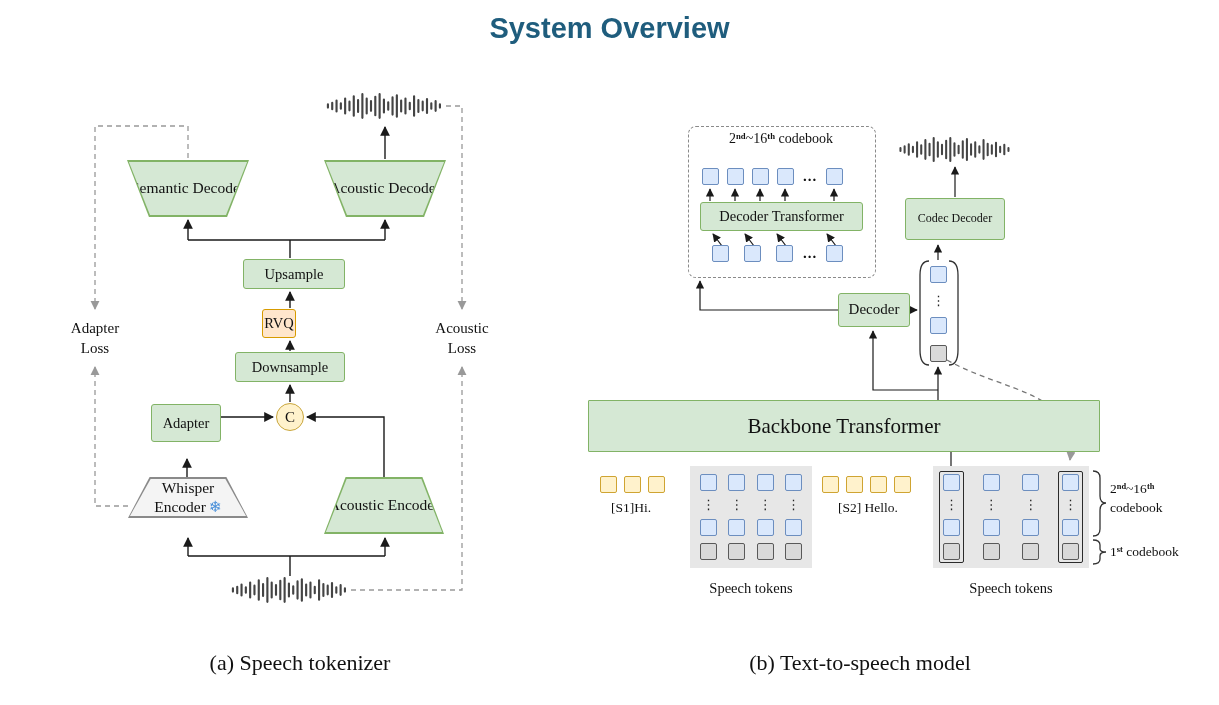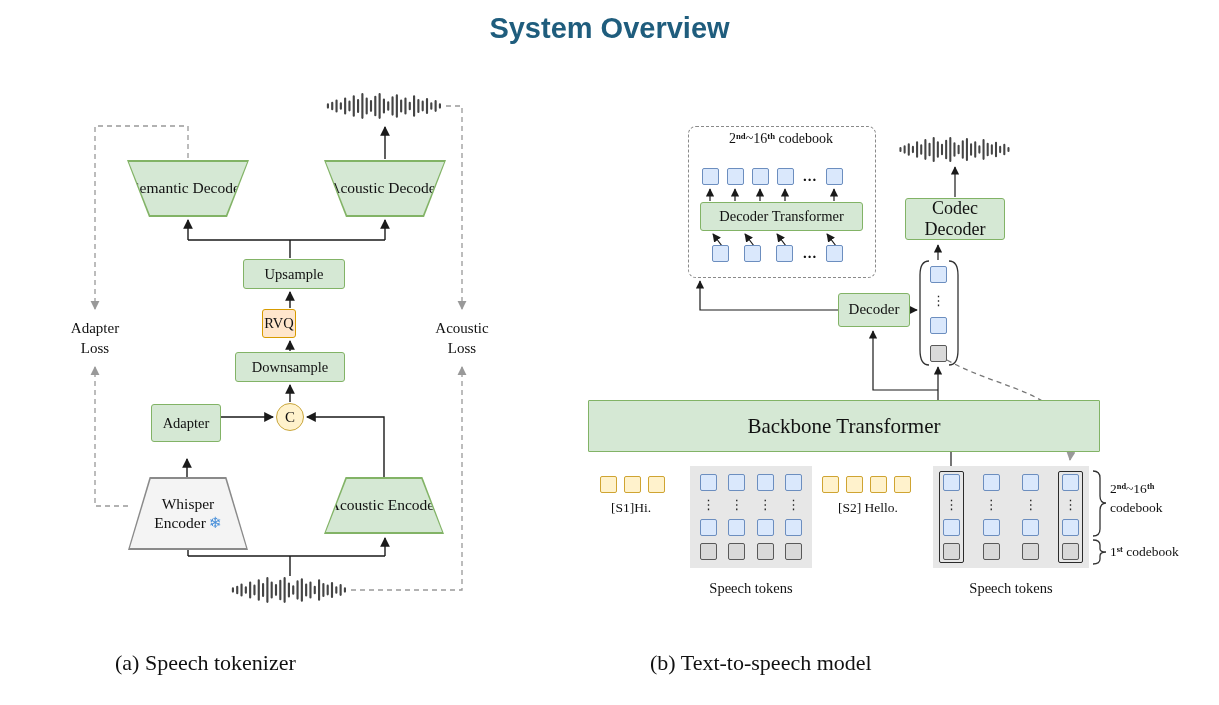--- a/index.html
+++ b/index.html
@@ -36,21 +36,21 @@
   .dashedbox{position:absolute;z-index:2;border:1.5px dashed #8a8a8a;border-radius:8px;}
   .panel{position:absolute;z-index:2;background:#e7e7e7;display:flex;justify-content:space-between;
          align-items:stretch;box-sizing:border-box;padding:5px 6px;}
   .col{display:flex;flex-direction:column;justify-content:space-between;align-items:center;
        border:1.6px solid transparent;border-radius:2px;padding:2px 3px;box-sizing:border-box;}
   .col.outlined{border-color:#2b2b2b;}
   .bcol{position:absolute;z-index:2;left:930px;top:266px;width:17px;height:96px;display:flex;
         flex-direction:column;justify-content:space-between;align-items:center;}
   .yrow{position:absolute;z-index:2;display:flex;gap:7px;}
   .sup{font-size:0.62em;position:relative;top:-0.45em;font-weight:bold;}
-  .caption{position:absolute;z-index:2;font-size:22px;text-align:left;}
+  .caption{position:absolute;z-index:2;font-size:22px;text-align:center;}
   .wave{position:absolute;z-index:2;}
   .snow{color:#4a90d9;margin-left:3px;}
   .loss{font-size:15px;line-height:1.35;}
 </style>
 </head>
 <body>
 
 <div class="stage">
 
   <h1 class="title">System Overview</h1>
@@ -151,21 +151,21 @@
   </div>
 
   <div class="circle" style="left:276px;top:403px">
     <span>C</span>
   </div>
 
   <div class="box green" style="left:151px;top:404px;width:70px;height:38px">
     <span>Adapter</span>
   </div>
 
-  <div class="trap gry nt" style="left:128px;top:477px;width:120px;height:73px">
+  <div class="trap gry nt" style="left:128px;top:477px;width:120px;height:41px">
     <div class="fill nt">
         <span><span>Whisper Encoder</span><span class="snow">❄</span></span>
       </div>
   </div>
 
   <div class="trap g nt" style="left:324px;top:477px;width:120px;height:57px">
     <div class="fill nt">
         <span>Acoustic Encoder</span>
       </div>
   </div>
@@ -203,21 +203,21 @@
     <span>Decoder</span>
   </div>
 
   <div class="bcol">
     <div class="sq blue"></div>
     <span class="vdots">⋮</span>
     <div class="sq blue"></div>
     <div class="sq graytok"></div>
   </div>
 
-  <div class="box green" style="left:905px;top:198px;width:100px;height:42px;font-size:18px">
+  <div class="box green" style="left:905px;top:198px;width:100px;height:42px;font-size:12px">
     <span>Codec Decoder</span>
   </div>
 
   <svg class="wave" style="left:898px;top:136px;width:115px;height:27px" viewBox="0 0 110 26">
       <use href="#wf"></use>
     </svg>
 
   <div class="box green" style="left:588px;top:400px;width:512px;height:52px;font-size:21px;border-radius:1px">
     <span>Backbone Transformer</span>
   </div>

